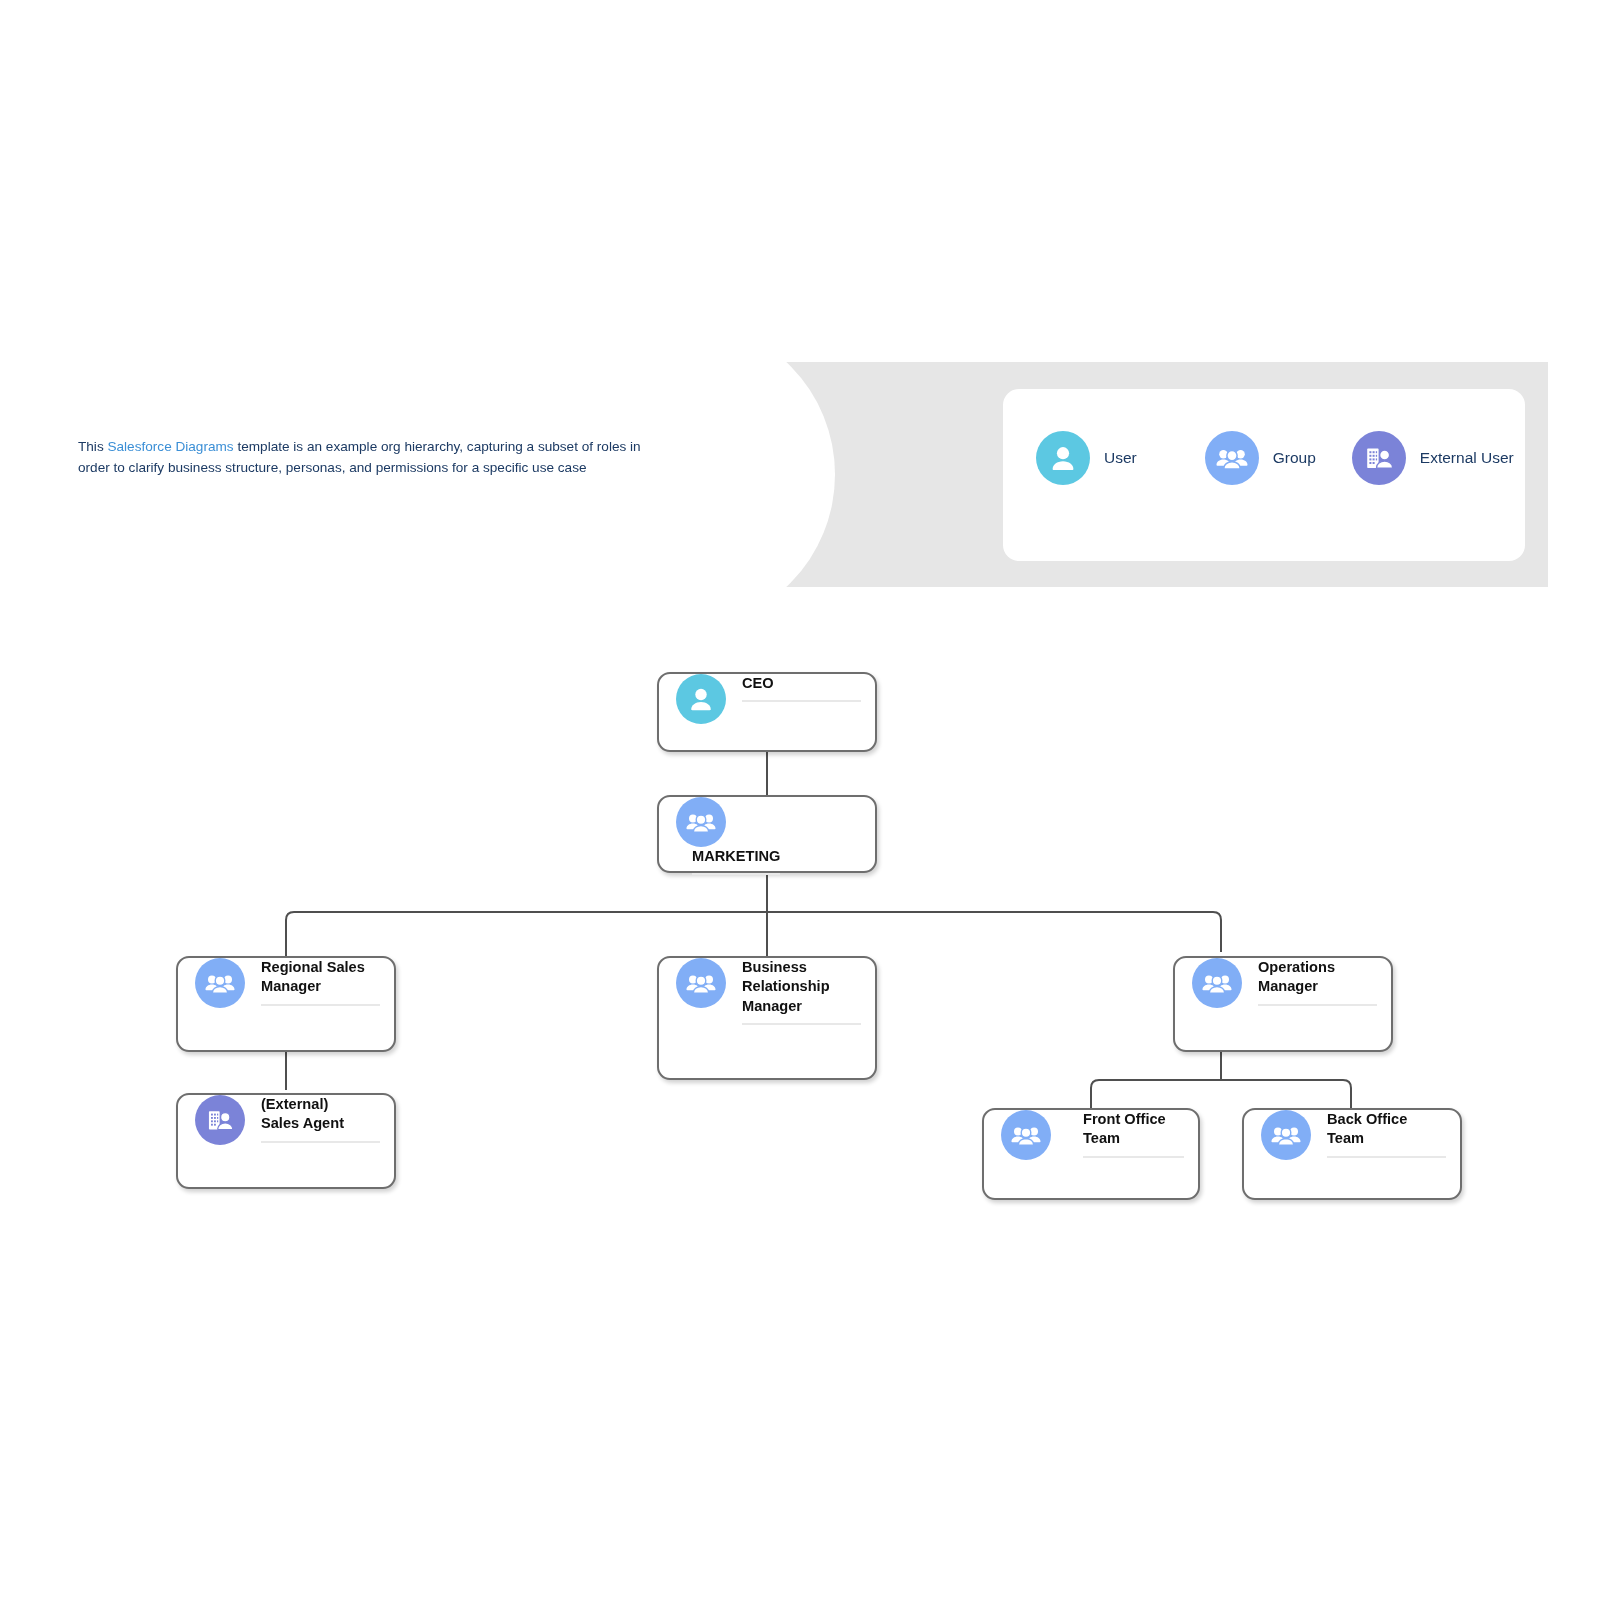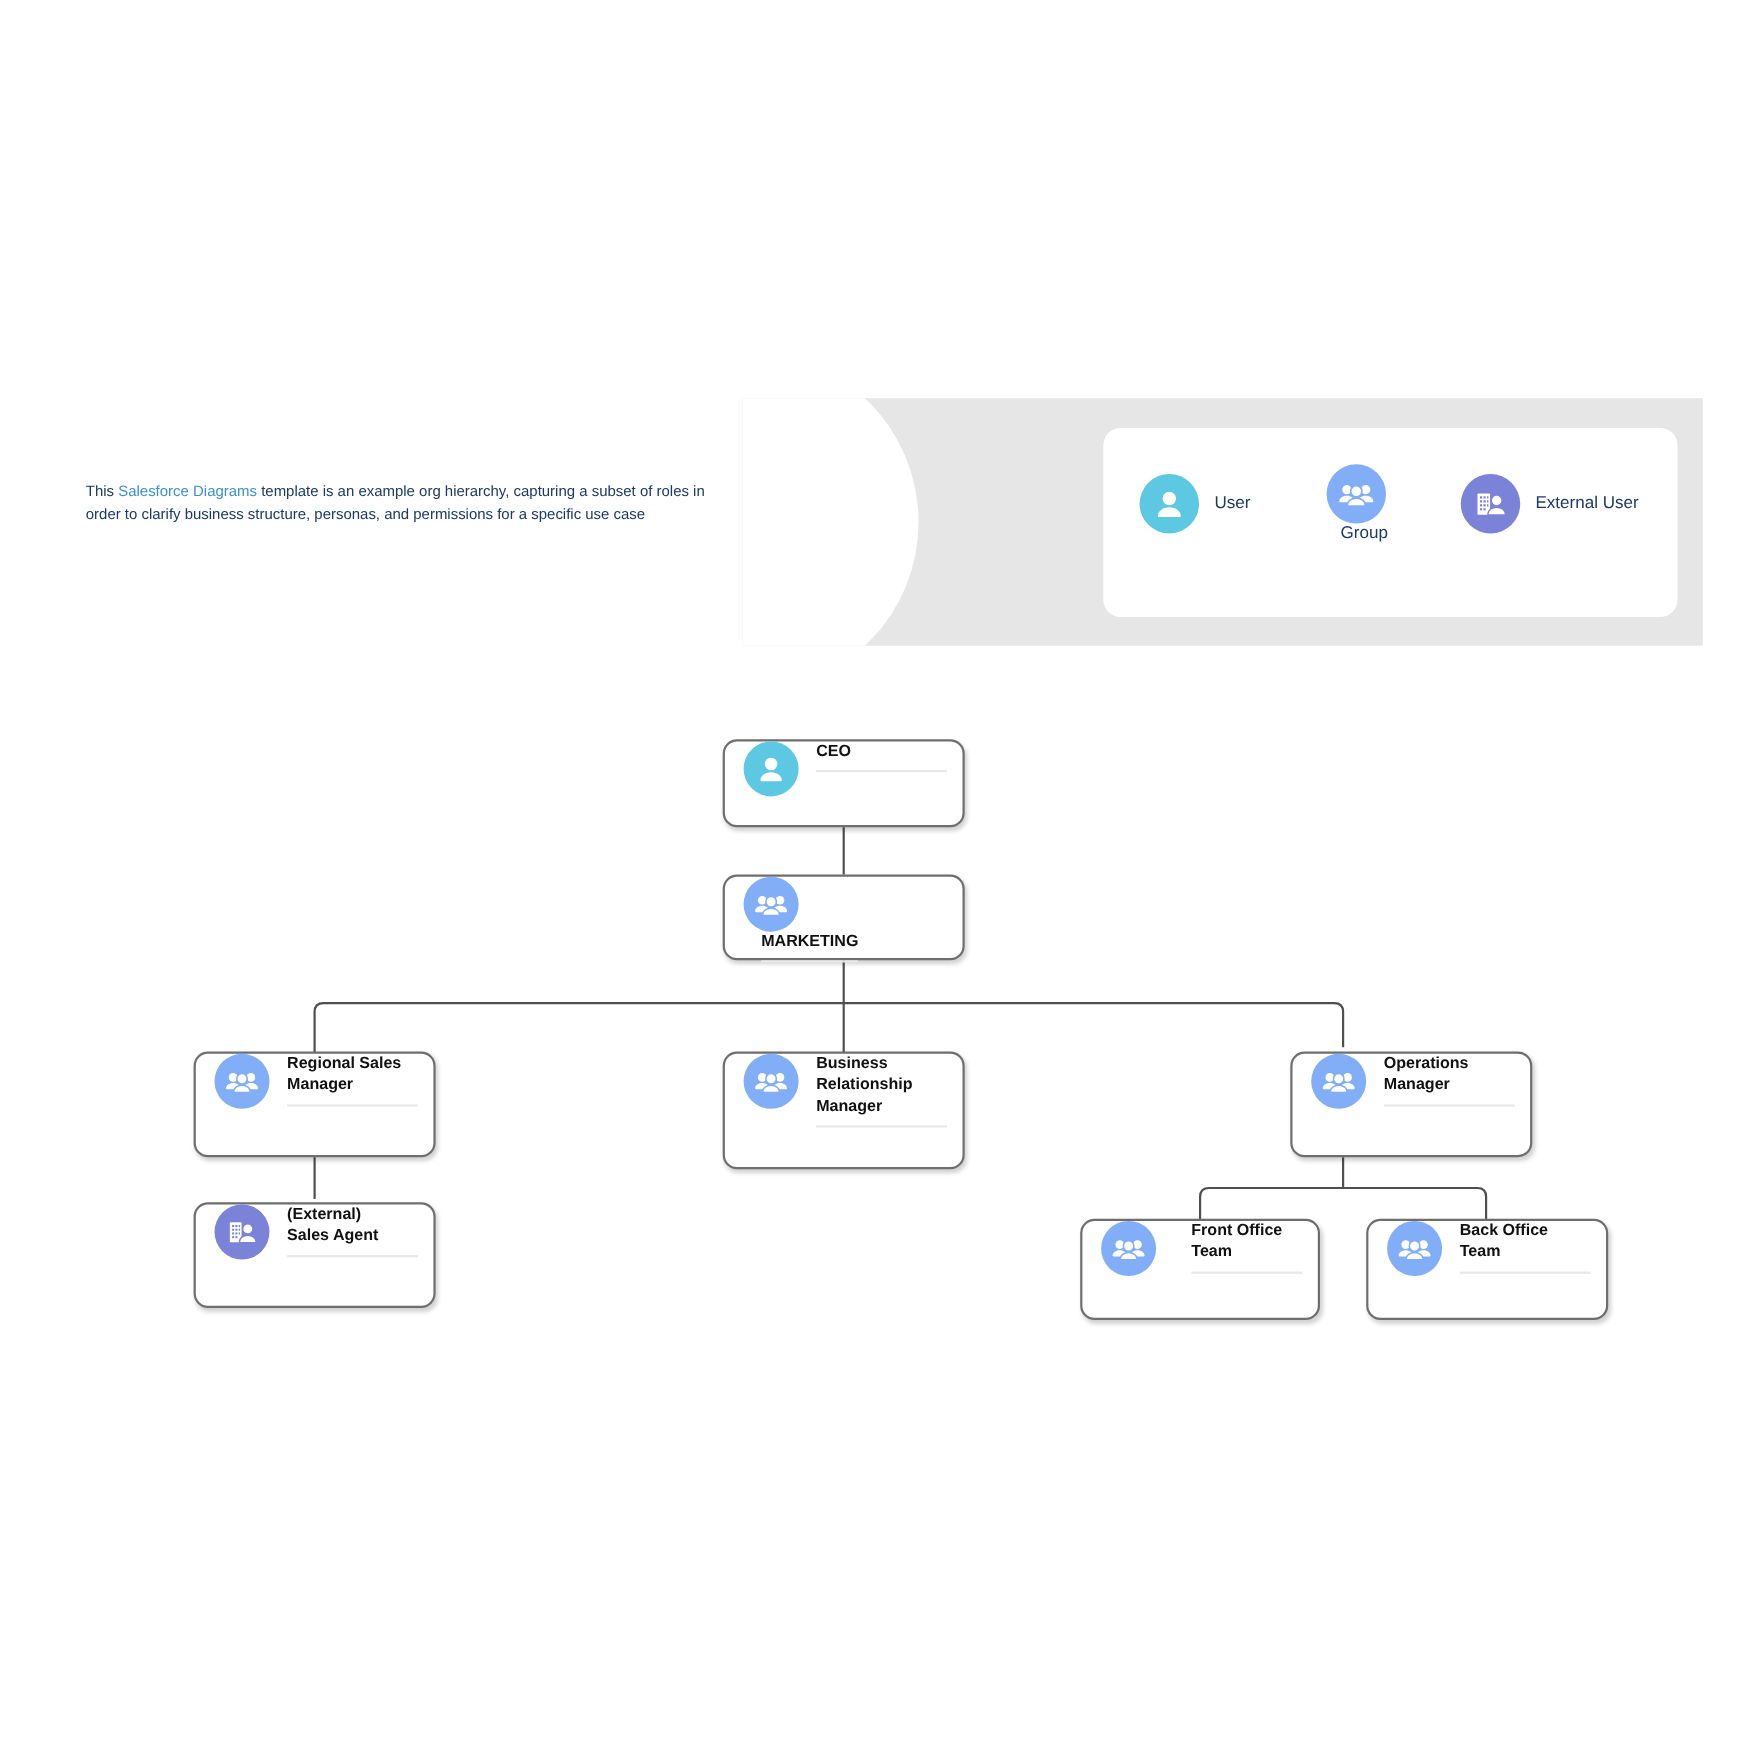--- a/index.html
+++ b/index.html
@@ -58,21 +58,21 @@
     display: flex;
     align-items: center;
     padding-left: 33px;
     box-sizing: border-box;
   }
   .legend-item {
     display: flex;
     align-items: center;
   }
   .legend-item.user { margin-right: 68px; }
-  .legend-item.group { margin-right: 66px; flex-direction: column; }
+  .legend-item.group { margin-right: 36px; }
   .legend-label {
     margin-left: 14px;
     font-size: 15.5px;
     color: #1c3a63;
     white-space: nowrap;
   }
 
   
   .title-block {
     position: absolute;
@@ -281,21 +281,21 @@
         <path d="M16 19.8c-4.6 0-8.1 2.8-8.1 6.2 0 0.6 0.4 1.0 1.0 1.0h14.2c0.6 0 1.0-0.4 1.0-1.0 0-3.4-3.5-6.2-8.1-6.2z" fill="#ffffff" stroke="#81aef6" stroke-width="1.5"></path>
       </svg>
     </span>
     <div class="node-body">
       <div class="node-label">Regional Sales
 Manager</div>
       <div class="node-rule"></div>
     </div>
   </div>
 
-  <div class="node" style="left:657px; top:956px; width:220px; height:107px;">
+  <div class="node" style="left:657px; top:956px; width:220px; height:124px;">
     <span class="ico ico-md ico-group">
       <svg width="30" height="30" viewBox="0 0 32 32" aria-hidden="true">
         <circle cx="7.4" cy="12.2" r="4.2" fill="#ffffff"></circle>
         <path d="M7.4 17.6c-3.9 0-6.9 2.4-6.9 5.3 0 0.5 0.4 0.8 0.9 0.8h12c0.5 0 0.9-0.3 0.9-0.8 0-2.9-3.0-5.3-6.9-5.3z" fill="#ffffff"></path>
         <circle cx="24.6" cy="12.2" r="4.2" fill="#ffffff"></circle>
         <path d="M24.6 17.6c-3.9 0-6.9 2.4-6.9 5.3 0 0.5 0.4 0.8 0.9 0.8h12c0.5 0 0.9-0.3 0.9-0.8 0-2.9-3.0-5.3-6.9-5.3z" fill="#ffffff"></path>
         <circle cx="16" cy="13.6" r="5.1" fill="#ffffff" stroke="#81aef6" stroke-width="1.5"></circle>
         <path d="M16 19.8c-4.6 0-8.1 2.8-8.1 6.2 0 0.6 0.4 1.0 1.0 1.0h14.2c0.6 0 1.0-0.4 1.0-1.0 0-3.4-3.5-6.2-8.1-6.2z" fill="#ffffff" stroke="#81aef6" stroke-width="1.5"></path>
       </svg>
     </span>

